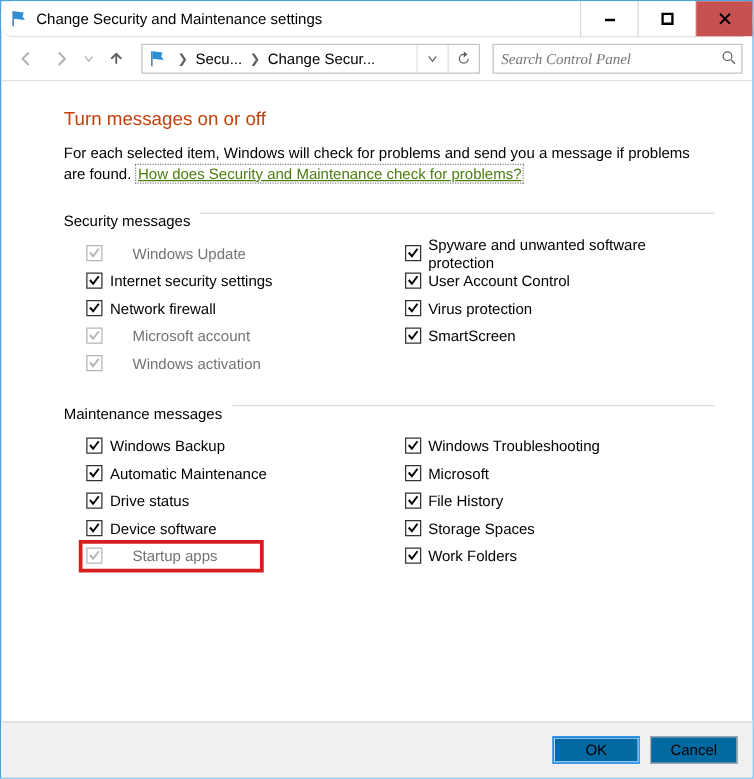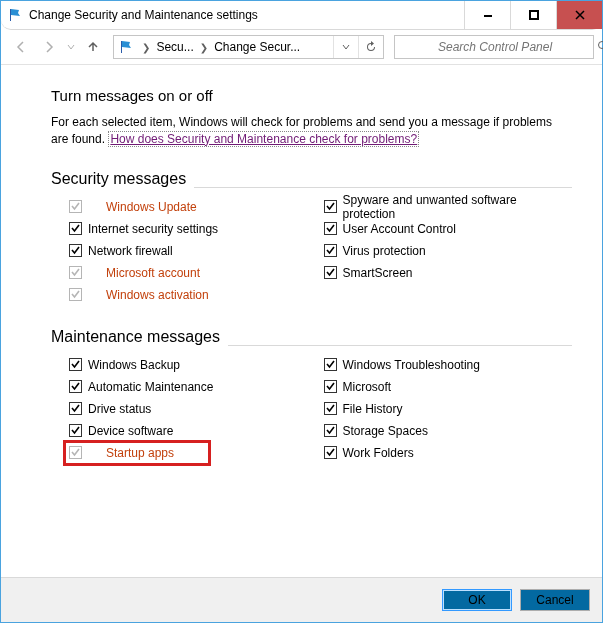--- a/index.html
+++ b/index.html
@@ -143,60 +143,59 @@
     margin-left: 6px;
     display: flex;
     align-items: center;
     background: #fff;
     padding: 0 4px;
   }
   .searchbox input {
     flex:1;
     border: none;
     outline: none;
-    font-family: Liberation Sans, sans-serif;
+    font-family: Liberation Serif, serif;
     font-size: 12px;
     font-style: italic;
     color: #888;
     background: transparent;
-    margin-left: 37px;
   }
   .searchbox .search-icon { color:#606060; }
 
   
   .content {
     flex: 1;
     overflow: auto;
     padding: 16px 30px 0 50px;
     box-sizing: border-box;
   }
   .page-title {
-    color: #000000;
+    color: #c2410c;
     font-size: 15px;
     font-weight: 400;
     margin: 6px 0 10px 0;
   }
   .page-desc {
     font-size: 12px;
     line-height: 1.4;
     color: #000;
   }
   .page-desc a {
-    color: #701a75;
+    color: #4d7c0f;
     text-decoration: underline;
     border: 1px dotted #888;
     padding: 0 1px;
   }
   .section {
     margin-top: 22px;
   }
   .section-header {
     display: flex;
-    align-items: flex-end;
-    font-size: 16px;
+    align-items: flex-start;
+    font-size: 12px;
     color: #000;
     margin-bottom: 8px;
   }
   .section-header .line {
     flex:1;
     height:1px;
     background:#d9d9d9;
     margin-left: 8px;
   }
   .grid {
@@ -211,21 +210,21 @@
   .col.right { padding-left: 6px; }
   .check-item {
     display: flex;
     align-items: center;
     height: 22px;
     font-size: 12px;
     gap: 6px;
     position: relative;
   }
   .check-item.disabled {
-    color: #c2410c;
+    color: #737373;
     gap: 24px;
   }
   .chk {
     width: 13px;
     height: 13px;
     border: 1px solid #333;
     background: #fff;
     display:flex; align-items:center; justify-content:center;
     box-sizing: border-box;
     cursor:pointer;

